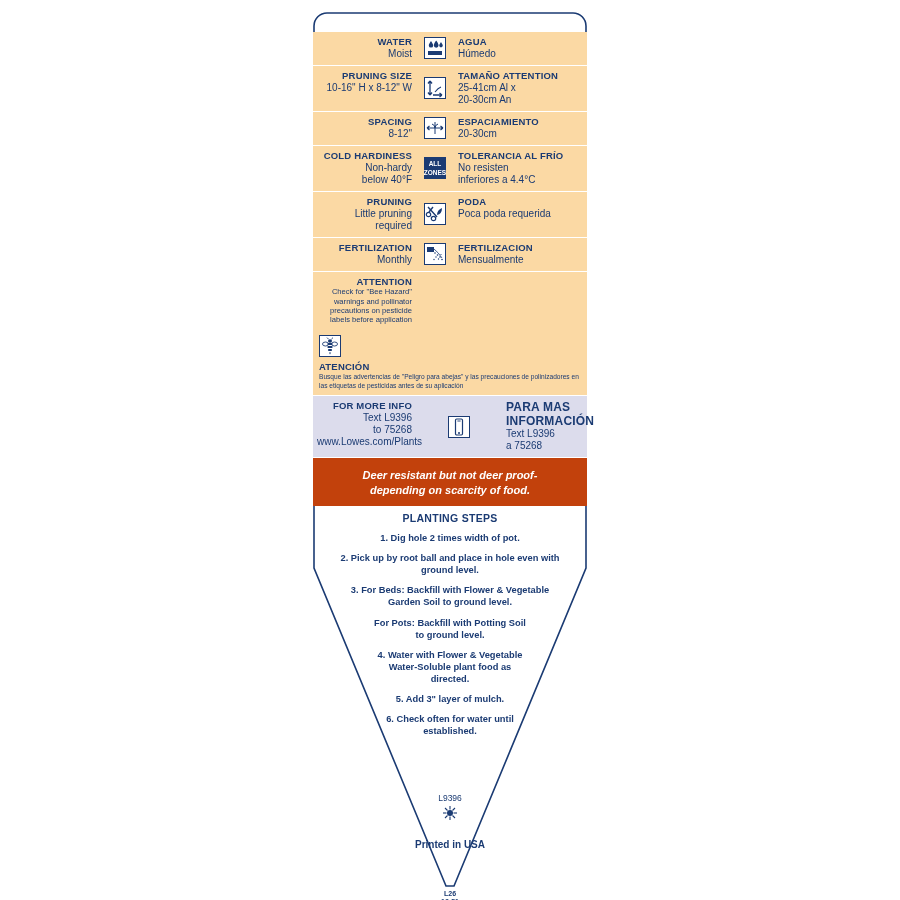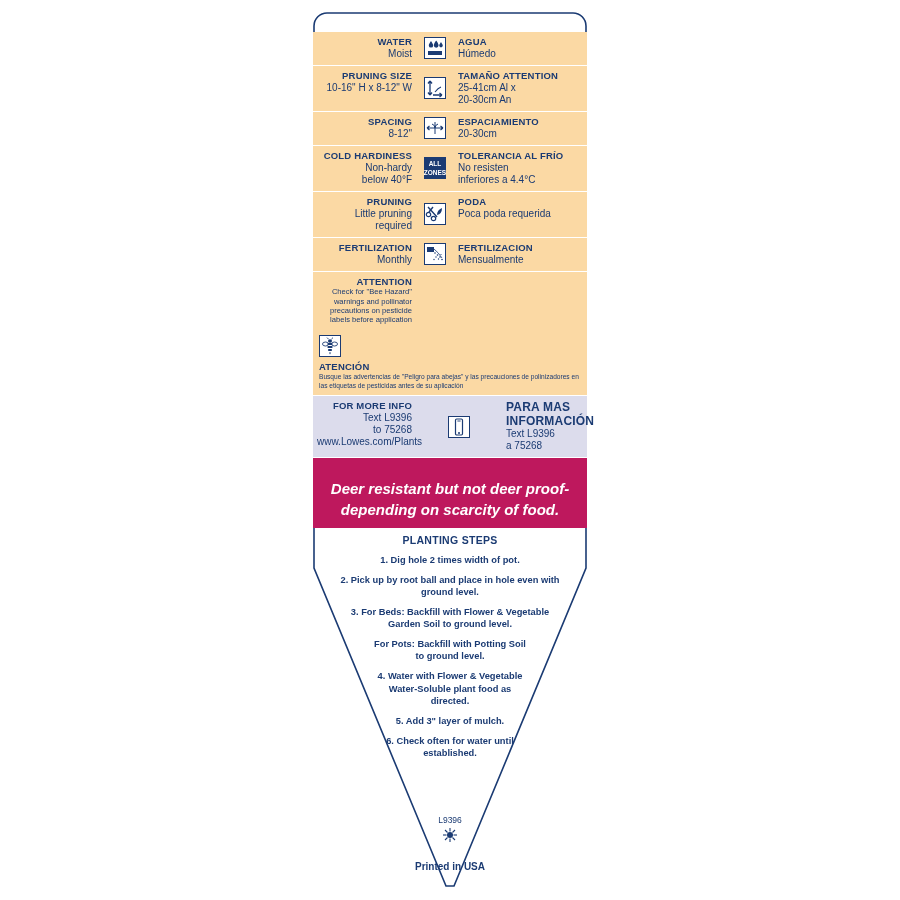--- a/index.html
+++ b/index.html
@@ -104,28 +104,28 @@
     line-height: 9px;
     display: flex;
     flex-direction: column;
     align-items: center;
     justify-content: center;
     box-sizing: border-box;
   }
 
   
   .banner {
-    background: #be185d;
+    background: #c2410c;
     color: #ffffff;
-    font-size: 15px;
+    font-size: 11px;
     font-weight: bold;
     font-style: italic;
     text-align: center;
     line-height: 1.35;
-    padding: 21px 10px 8px;
+    padding: 10px 10px 8px;
     box-sizing: border-box;
   }
 
   
   #steps {
     text-align: center;
     color: #1b3b73;
     padding: 6px 16px 0;
     box-sizing: border-box;
   }

